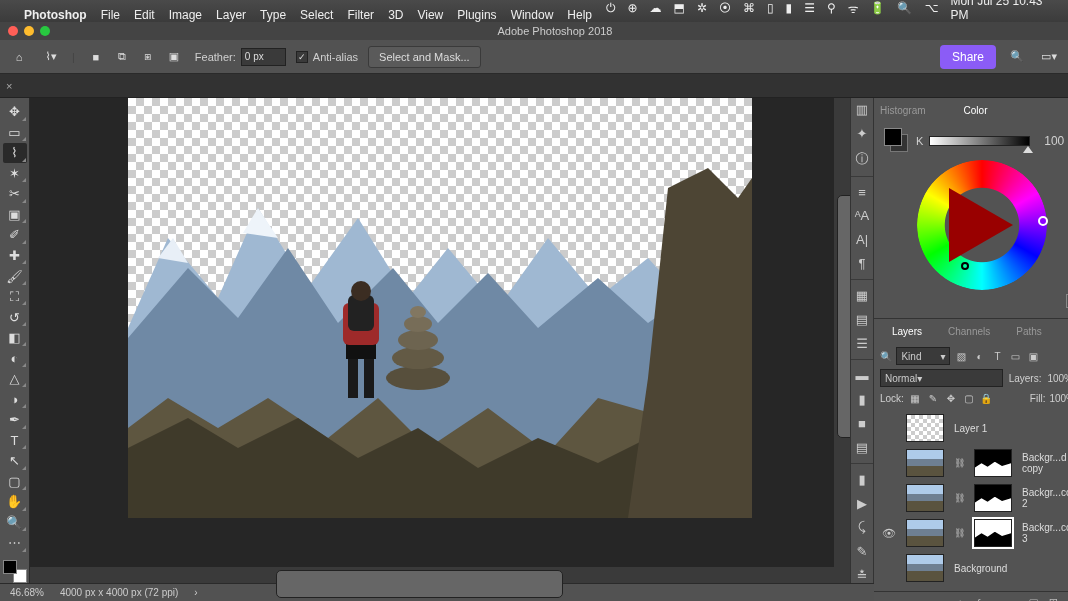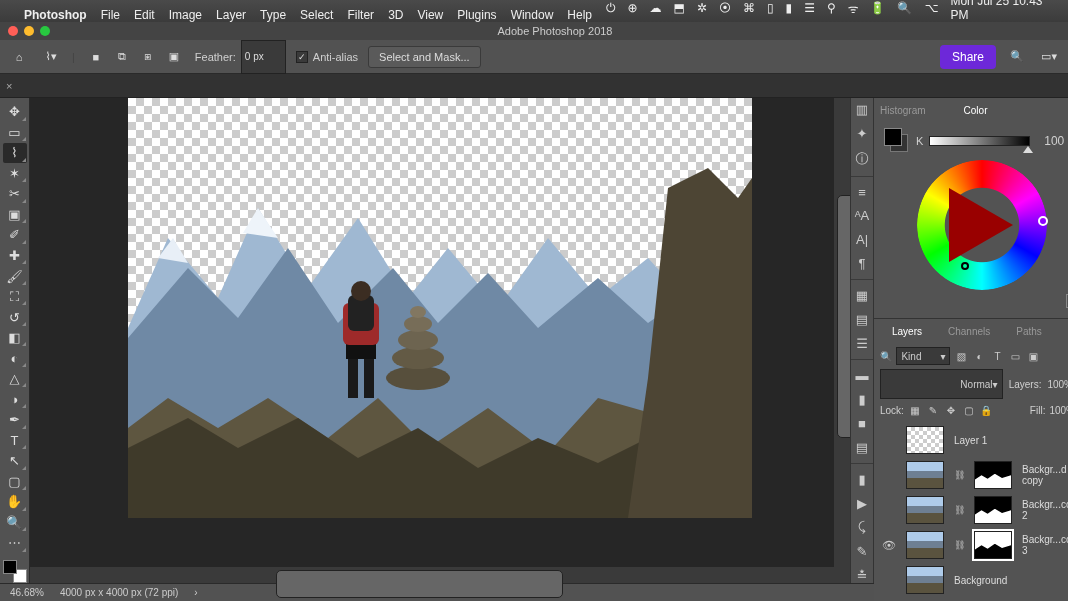--- a/index.html
+++ b/index.html
@@ -13,23 +13,23 @@
     .titlebar { height:18px; background:#444; display:flex; align-items:center; padding:0 8px; font-size:11px; color:#ccc; }
     .trafficlights { display:flex; gap:6px; }
     .trafficlights span { width:10px; height:10px; border-radius:50%; }
     .tl-red{background:#ff5f57;} .tl-yel{background:#febc2e;} .tl-grn{background:#28c840;}
     .titlebar .title { margin:0 auto; }
     
     .optionsbar { height:34px; background:#525252; display:flex; align-items:center; padding:0 8px; gap:10px; border-bottom:1px solid #2a2a2a; }
     .optionsbar .icon-btn { width:22px; height:22px; display:flex; align-items:center; justify-content:center; color:#ddd; border-radius:3px; }
     .opt-group { display:flex; gap:4px; }
     .opt-field { display:flex; align-items:center; gap:5px; font-size:11px; }
-    .opt-input { width:45px; height:18px; background:#3a3a3a; border:1px solid #222; color:#ddd; font-size:10px; padding:16px 3px; }
+    .opt-input { width:45px; height:18px; background:#3a3a3a; border:1px solid #222; color:#ddd; font-size:10px; padding:0 3px; }
     .opt-btn { height:22px; padding:0 10px; background:#5a5a5a; border:1px solid #3a3a3a; color:#ddd; font-size:11px; border-radius:3px; }
-    .share-btn { margin-left:auto; height:24px; padding:0 12px; background:#6d28d9; color:#fff; border:none; border-radius:4px; font-size:12px; }
+    .share-btn { margin-left:auto; height:24px; padding:0 12px; background:#8b5cf6; color:#fff; border:none; border-radius:4px; font-size:12px; }
     .checkbox { width:12px; height:12px; background:#3a3a3a; border:1px solid #222; display:inline-flex; align-items:center; justify-content:center; color:#ddd; font-size:9px; }
     
     .doctab { height:24px; background:#323232; display:flex; align-items:center; padding:0 6px; font-size:11px; color:#ccc; border-bottom:1px solid #222; }
     .doctab .close { margin-right:6px; color:#aaa; }
     
     .main { display:flex; height:calc(601px - 22px - 18px - 34px - 24px - 18px); }
     
     .toolbox { width:30px; background:#525252; display:flex; flex-direction:column; align-items:center; padding-top:4px; gap:1px; border-right:1px solid #2a2a2a; }
     .tool { width:24px; height:20px; display:flex; align-items:center; justify-content:center; color:#ddd; font-size:13px; border-radius:2px; position:relative; }
     .tool.selected { background:#2a2a2a; }
@@ -74,21 +74,21 @@
     .wheel-tri{ position:absolute; left:32px; top:28px; width:0;height:0; border-top:37px solid transparent; border-bottom:37px solid transparent; border-left:64px solid #a00; filter:brightness(0.9);}
     .ring-dot{position:absolute; width:10px;height:10px;border:2px solid #fff;border-radius:50%; right:-1px; top:56px;}
     .tri-dot{position:absolute; width:8px;height:8px;border:2px solid #000;border-radius:50%; left:44px; top:102px;}
     
     .layers-body { padding:4px 6px 6px; display:flex; flex-direction:column; gap:4px; }
     .layers-row { display:flex; align-items:center; gap:4px; font-size:10px; }
     .sel-kind{flex:0 0 54px; height:18px;background:#3a3a3a;border:1px solid #222;color:#ccc;font-size:10px;padding:0 4px;display:flex;align-items:center;justify-content:space-between;}
     .filter-icon{ width:14px;height:14px;display:flex;align-items:center;justify-content:center;color:#ccc;font-size:10px;}
     .layers-row .spacer{flex:1;}
     .blend-row{display:flex;align-items:center;gap:6px;font-size:10px;}
-    .blend-sel{flex:1;height:30px;background:#3a3a3a;border:1px solid #222;color:#ccc;display:flex;align-items:center;padding:0 4px;justify-content:flex-end;}
+    .blend-sel{flex:1;height:18px;background:#3a3a3a;border:1px solid #222;color:#ccc;display:flex;align-items:center;padding:0 4px;justify-content:flex-start;}
     .lock-row{display:flex;align-items:center;gap:4px;font-size:10px;}
     .lock-row .li{width:14px;height:14px;display:flex;align-items:center;justify-content:center;color:#ccc;font-size:10px;}
     .layer-list{display:flex;flex-direction:column;gap:1px;margin-top:2px;}
     .layer-item{display:flex;align-items:center;height:34px;gap:10px;padding:0 2px;}
     .vis-eye{width:14px;text-align:center;color:#ccc;font-size:11px;}
     .thumb{width:38px;height:28px;background:#888;border:1px solid #222;position:relative;overflow:hidden;}
     .thumb-check{background:
       linear-gradient(45deg,#ccc 25%,transparent 25%,transparent 75%,#ccc 75%),
       linear-gradient(45deg,#ccc 25%,#fff 25%,#fff 75%,#ccc 75%);
       background-size:8px 8px; background-position:0 0,4px 4px;}

